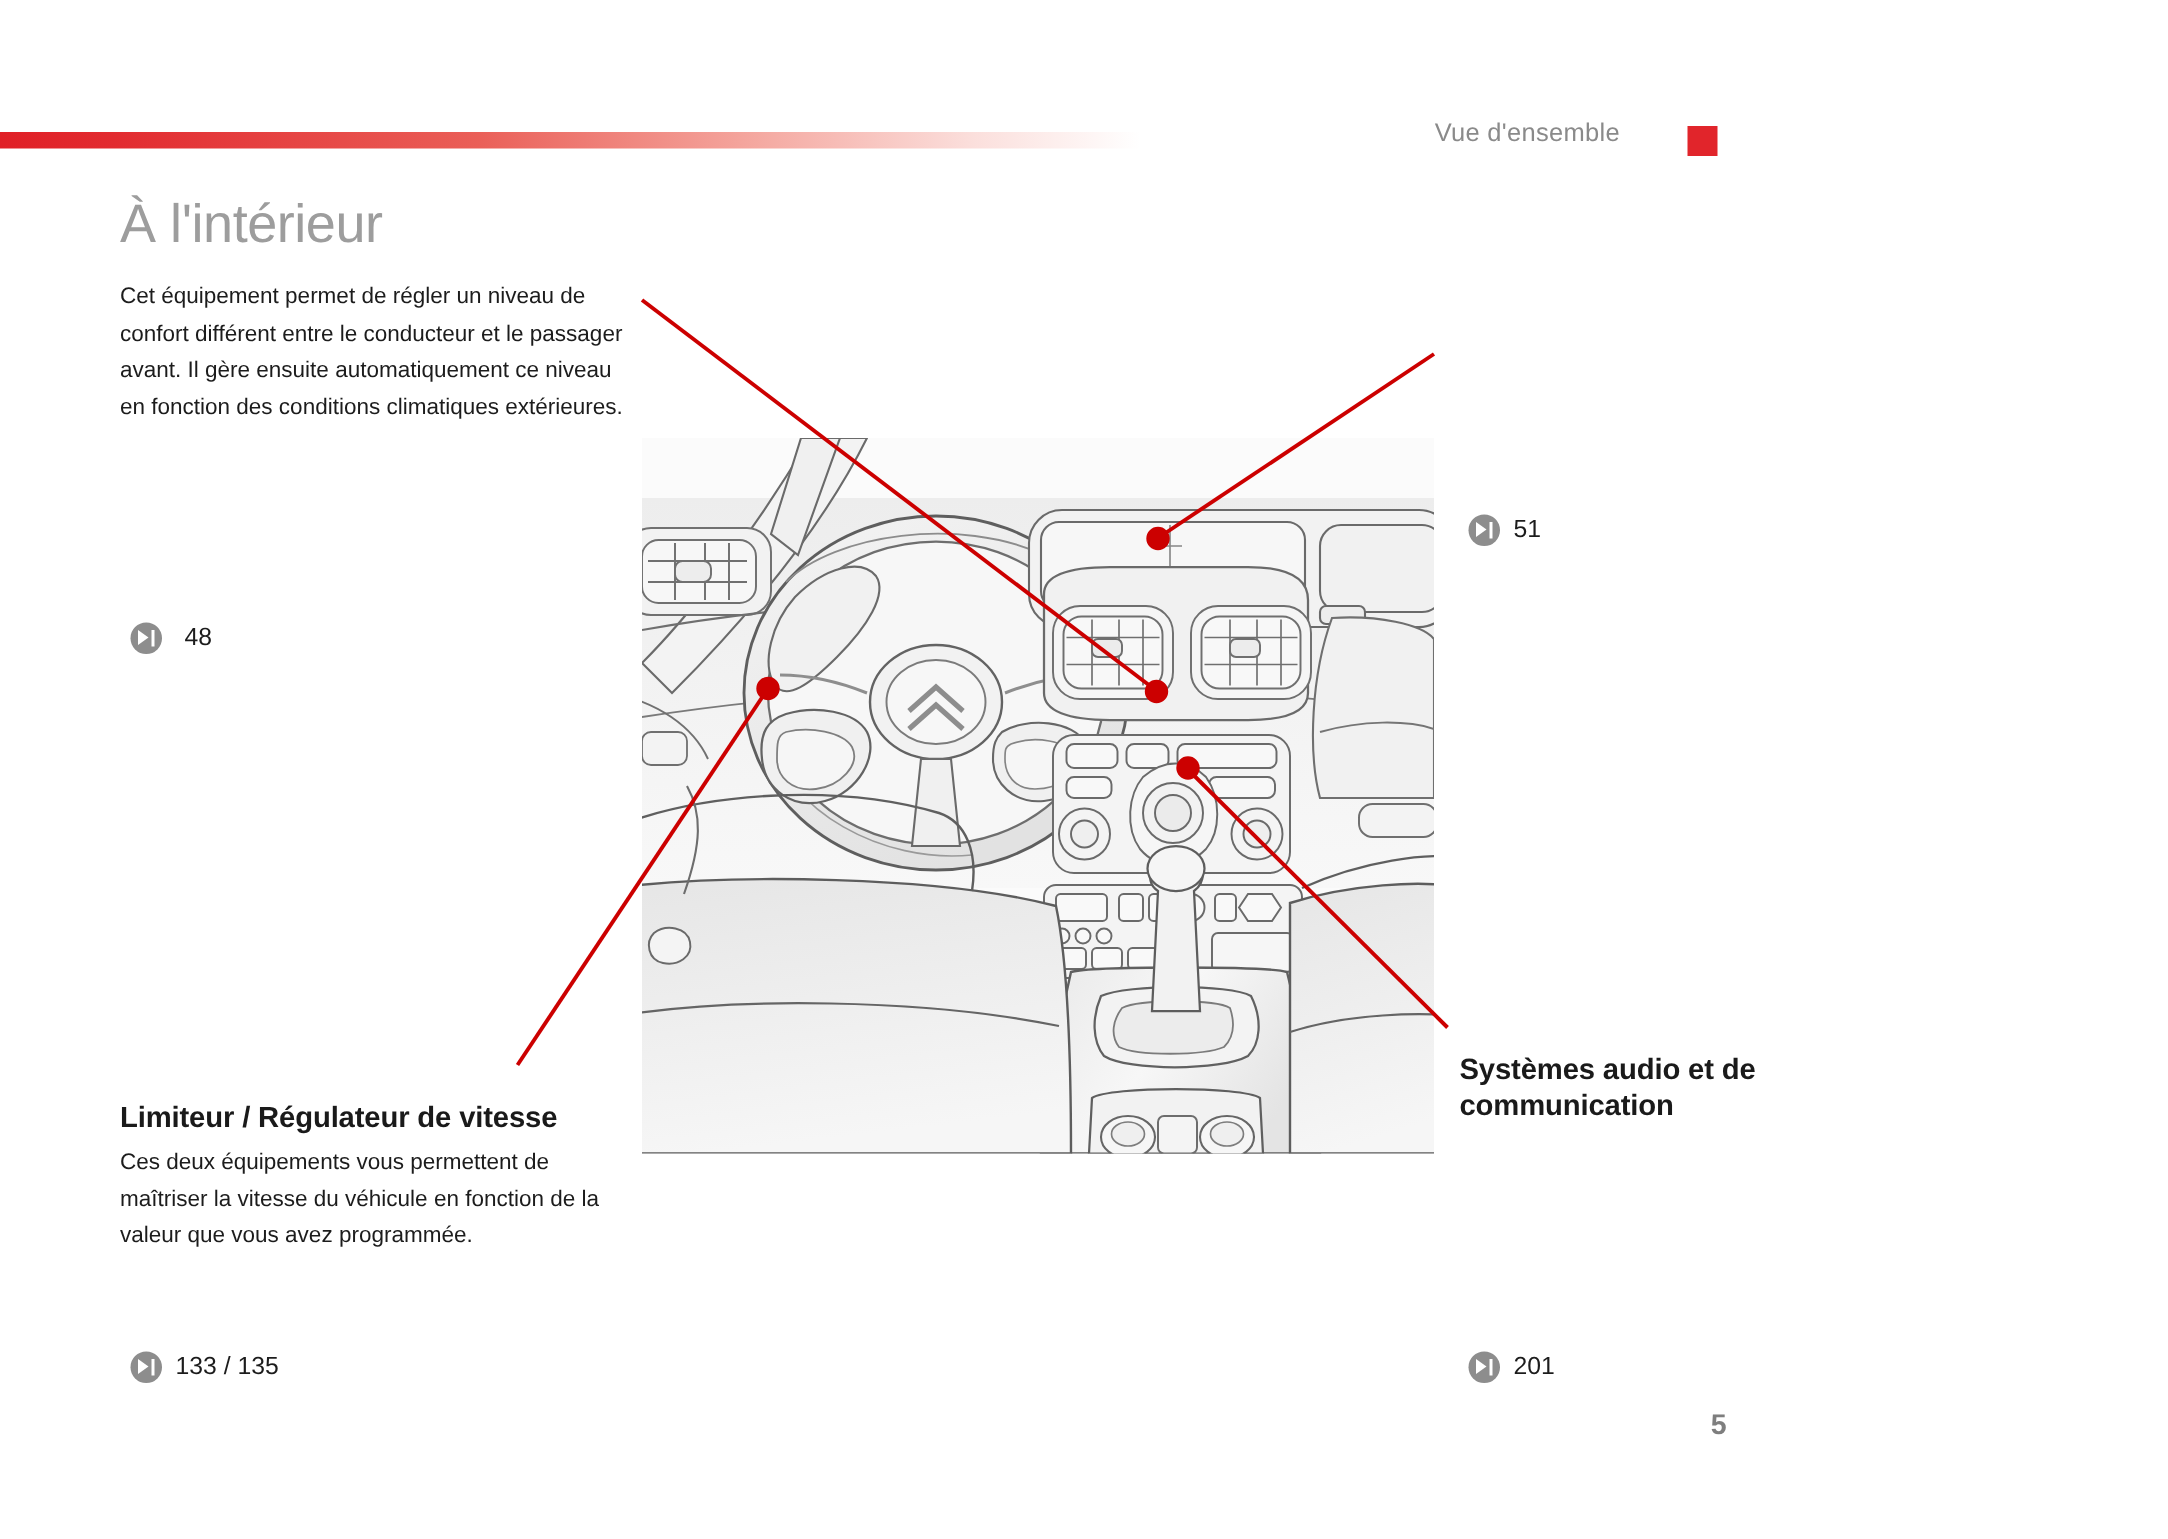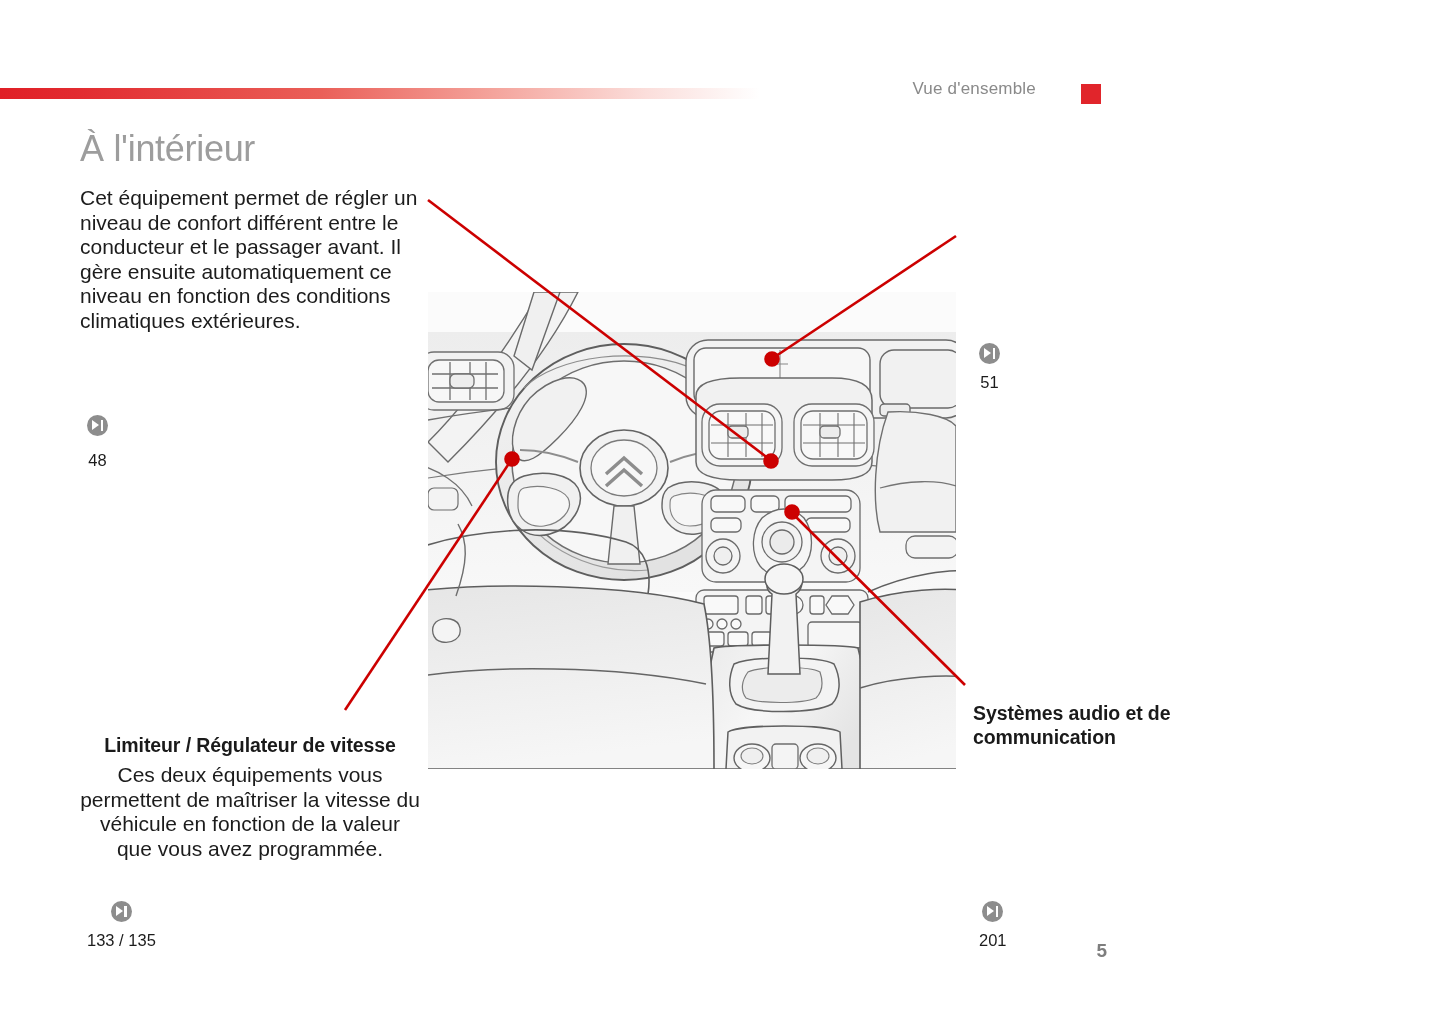--- a/index.html
+++ b/index.html
@@ -9,20 +9,21 @@
   }
   body {
     font-family: "Liberation Sans", sans-serif;
   }
   #page {
     position: relative;
     width: 1179px;
     height: 1026px;
     background: #ffffff;
     overflow: hidden;
+    padding-left: 44px;
   }
 
   
   .header-rule {
     position: absolute;
     left: 0;
     top: 88px;
     width: 760px;
     height: 11px;
     background: linear-gradient(to right, #e01f26 0%, #e22b30 10%, #ea5f58 42%, #f4a49c 65%, #fbdedb 85%, #ffffff 100%);
@@ -65,36 +66,35 @@
   .block h3 {
     margin: 0 0 6px 0;
     font-size: 19.5px;
     line-height: 24px;
     font-weight: bold;
     color: #1a1a1a;
     letter-spacing: -0.1px;
   }
   .block p {
     margin: 0;
-    font-size: 21px;
+    font-size: 15px;
     line-height: 24.5px;
     color: #1c1c1c;
   }
   .block-ac     { left: 80px;  top: 186px; }
-  .block-lim    { left: 80px;  top: 733px; text-align: center; }
+  .block-lim    { left: 80px;  top: 733px; }
   .block-parf   { left: 973px; top: 186px; }
   .block-audio  { left: 973px; top: 701px; }
 
   
   .pageref {
     position: absolute;
     display: flex;
     align-items: center;
     gap: 9px;
-    flex-direction: column;
   }
   .pageref .glyph {
     width: 21px;
     height: 21px;
     border-radius: 50%;
     background: #8d8d8d;
     position: relative;
     flex: 0 0 auto;
   }
   .pageref .glyph::before {

